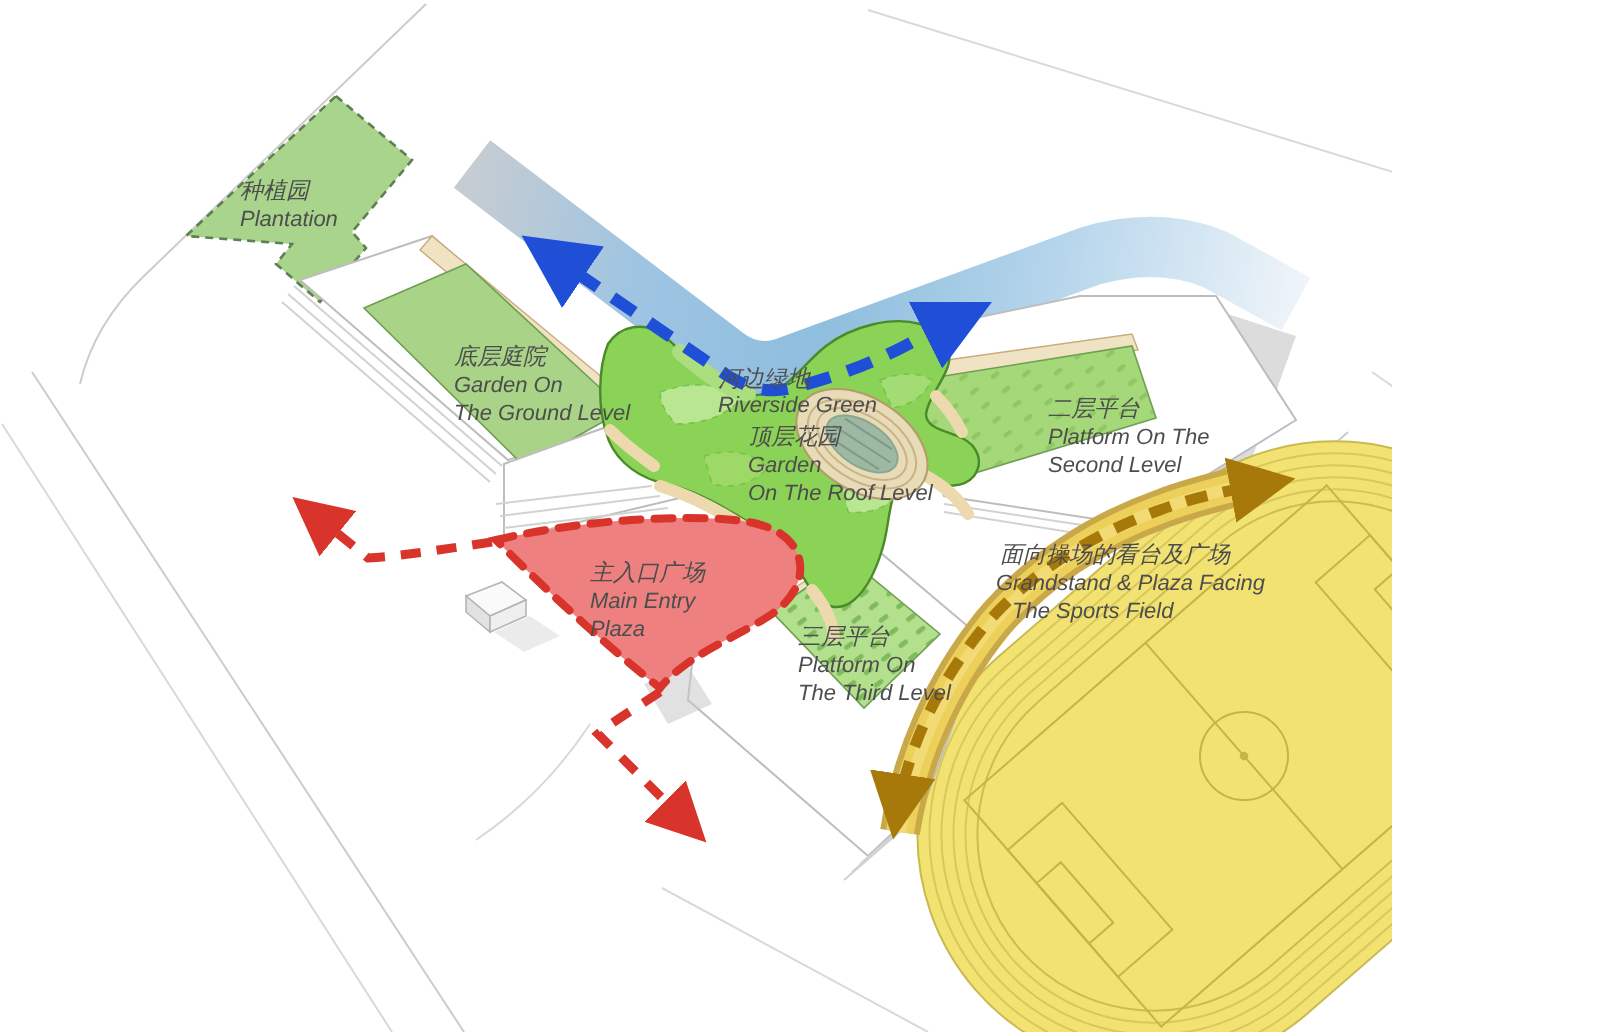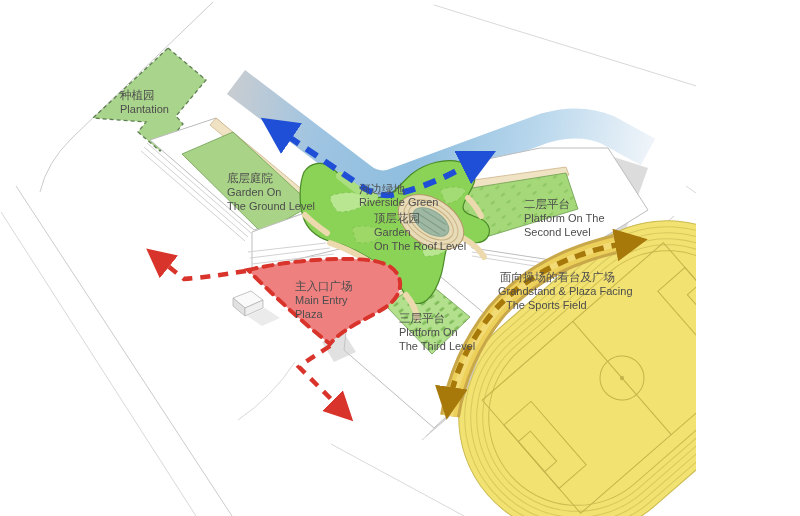--- a/index.html
+++ b/index.html
@@ -1,17 +1,17 @@
 <!DOCTYPE html>
 <html><head>
 <meta charset="utf-8">
 <style>
   html,body{margin:0;padding:0;background:#ffffff;}
   .stage{position:relative;width:696px;height:516px;background:#ffffff;overflow:hidden;
-         font-family:"Liberation Sans", sans-serif;}
+         font-family:"Liberation Sans", sans-serif;font-style:italic;}
   svg{display:block;}
   text{font-family:"Liberation Sans","DejaVu Sans",sans-serif;fill:#4d4d4d;}
   .zh{font-size:11.5px;}
   .en{font-size:11px;}
   .road{stroke:#cccccc;stroke-width:1;fill:none;}
   .road-light{stroke:#d9d9d9;stroke-width:1;fill:none;}
   .terrace{stroke:#d2d2d2;stroke-width:1;fill:none;}
   .wing{fill:#ffffff;stroke:#bdbdbd;stroke-width:1;}
   .tanband{fill:#f0e3c3;stroke:#c9ab7c;stroke-width:0.7;}
   .tancurve{stroke:#ecd9ae;stroke-width:6;fill:none;stroke-linecap:round;}

